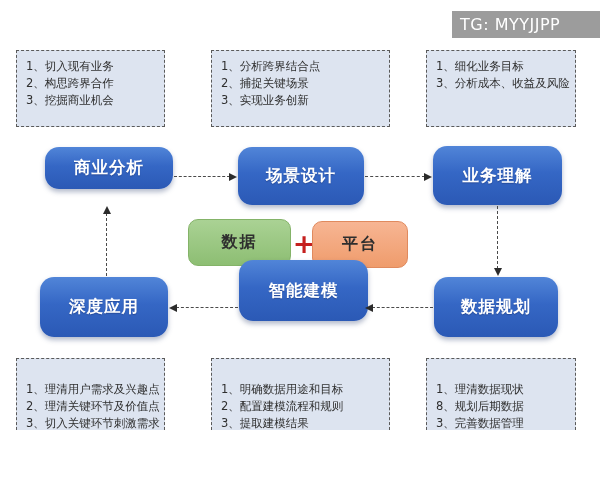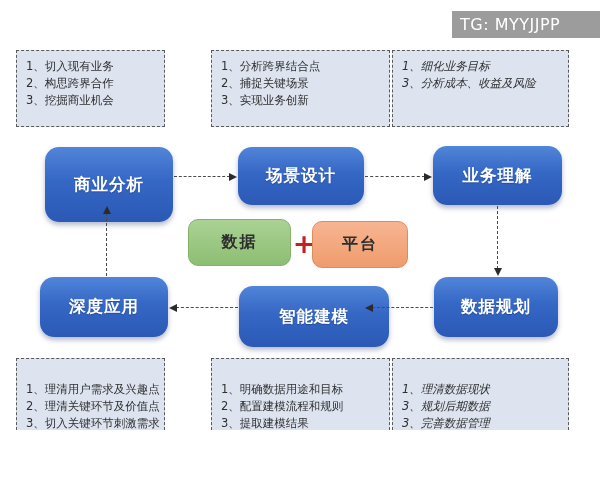--- a/index.html
+++ b/index.html
@@ -42,43 +42,43 @@
     color: #2f2f2f;
     font-size: 11.5px;
     line-height: 17px;
     padding: 7px 6px 0 9px;
     overflow: hidden;
   }
   .note.top { top: 50px; height: 77px; }
   .note.bottom { top: 358px; height: 72px; border-bottom: none; padding-top: 22px; }
   .note.c1 { left: 16px;  width: 149px; }
   .note.c2 { left: 211px; width: 179px; }
-  .note.c3 { left: 392px; width: 177px; font-style: italic; }
+  .note.c3 { left: 426px; width: 150px; }
   .note-line { white-space: nowrap; }
 
   
   .node {
     position: absolute;
     border-radius: 14px;
     background: linear-gradient(180deg, #5185d8 0%, #3567c5 45%, #2b59b5 100%);
     box-shadow: 0 3px 5px rgba(40,60,110,0.35);
     color: #ffffff;
     font-size: 16.5px;
     font-weight: bold;
     letter-spacing: 1px;
     display: flex;
     align-items: center;
     justify-content: center;
     text-shadow: 0 1px 1px rgba(0,0,40,0.25);
   }
-  .node.ba { left: 45px;  top: 147px; width: 128px; height: 75px; }
+  .node.ba { left: 45px;  top: 147px; width: 128px; height: 42px; }
   .node.sd { left: 238px; top: 147px; width: 126px; height: 58px; }
   .node.bu { left: 433px; top: 146px; width: 129px; height: 59px; }
   .node.da { left: 40px;  top: 277px; width: 128px; height: 60px; }
-  .node.im { left: 239px; top: 286px; width: 150px; height: 61px; }
+  .node.im { left: 239px; top: 260px; width: 129px; height: 61px; }
   .node.dp { left: 434px; top: 277px; width: 124px; height: 60px; }
 
   
   .chip {
     position: absolute;
     border-radius: 10px;
     font-size: 16px;
     font-weight: bold;
     letter-spacing: 2px;
     color: #2e2e2e;
@@ -203,17 +203,17 @@
     <div class="note-line">2、理清关键环节及价值点</div>
     <div class="note-line">3、切入关键环节刺激需求</div>
   </div>
   <div class="note bottom c2">
     <div class="note-line">1、明确数据用途和目标</div>
     <div class="note-line">2、配置建模流程和规则</div>
     <div class="note-line">3、提取建模结果</div>
   </div>
   <div class="note bottom c3">
     <div class="note-line">1、理清数据现状</div>
-    <div class="note-line">3、规划后期数据</div>
+    <div class="note-line">8、规划后期数据</div>
     <div class="note-line">3、完善数据管理</div>
   </div>
 
 </div>
 
 </body></html>

